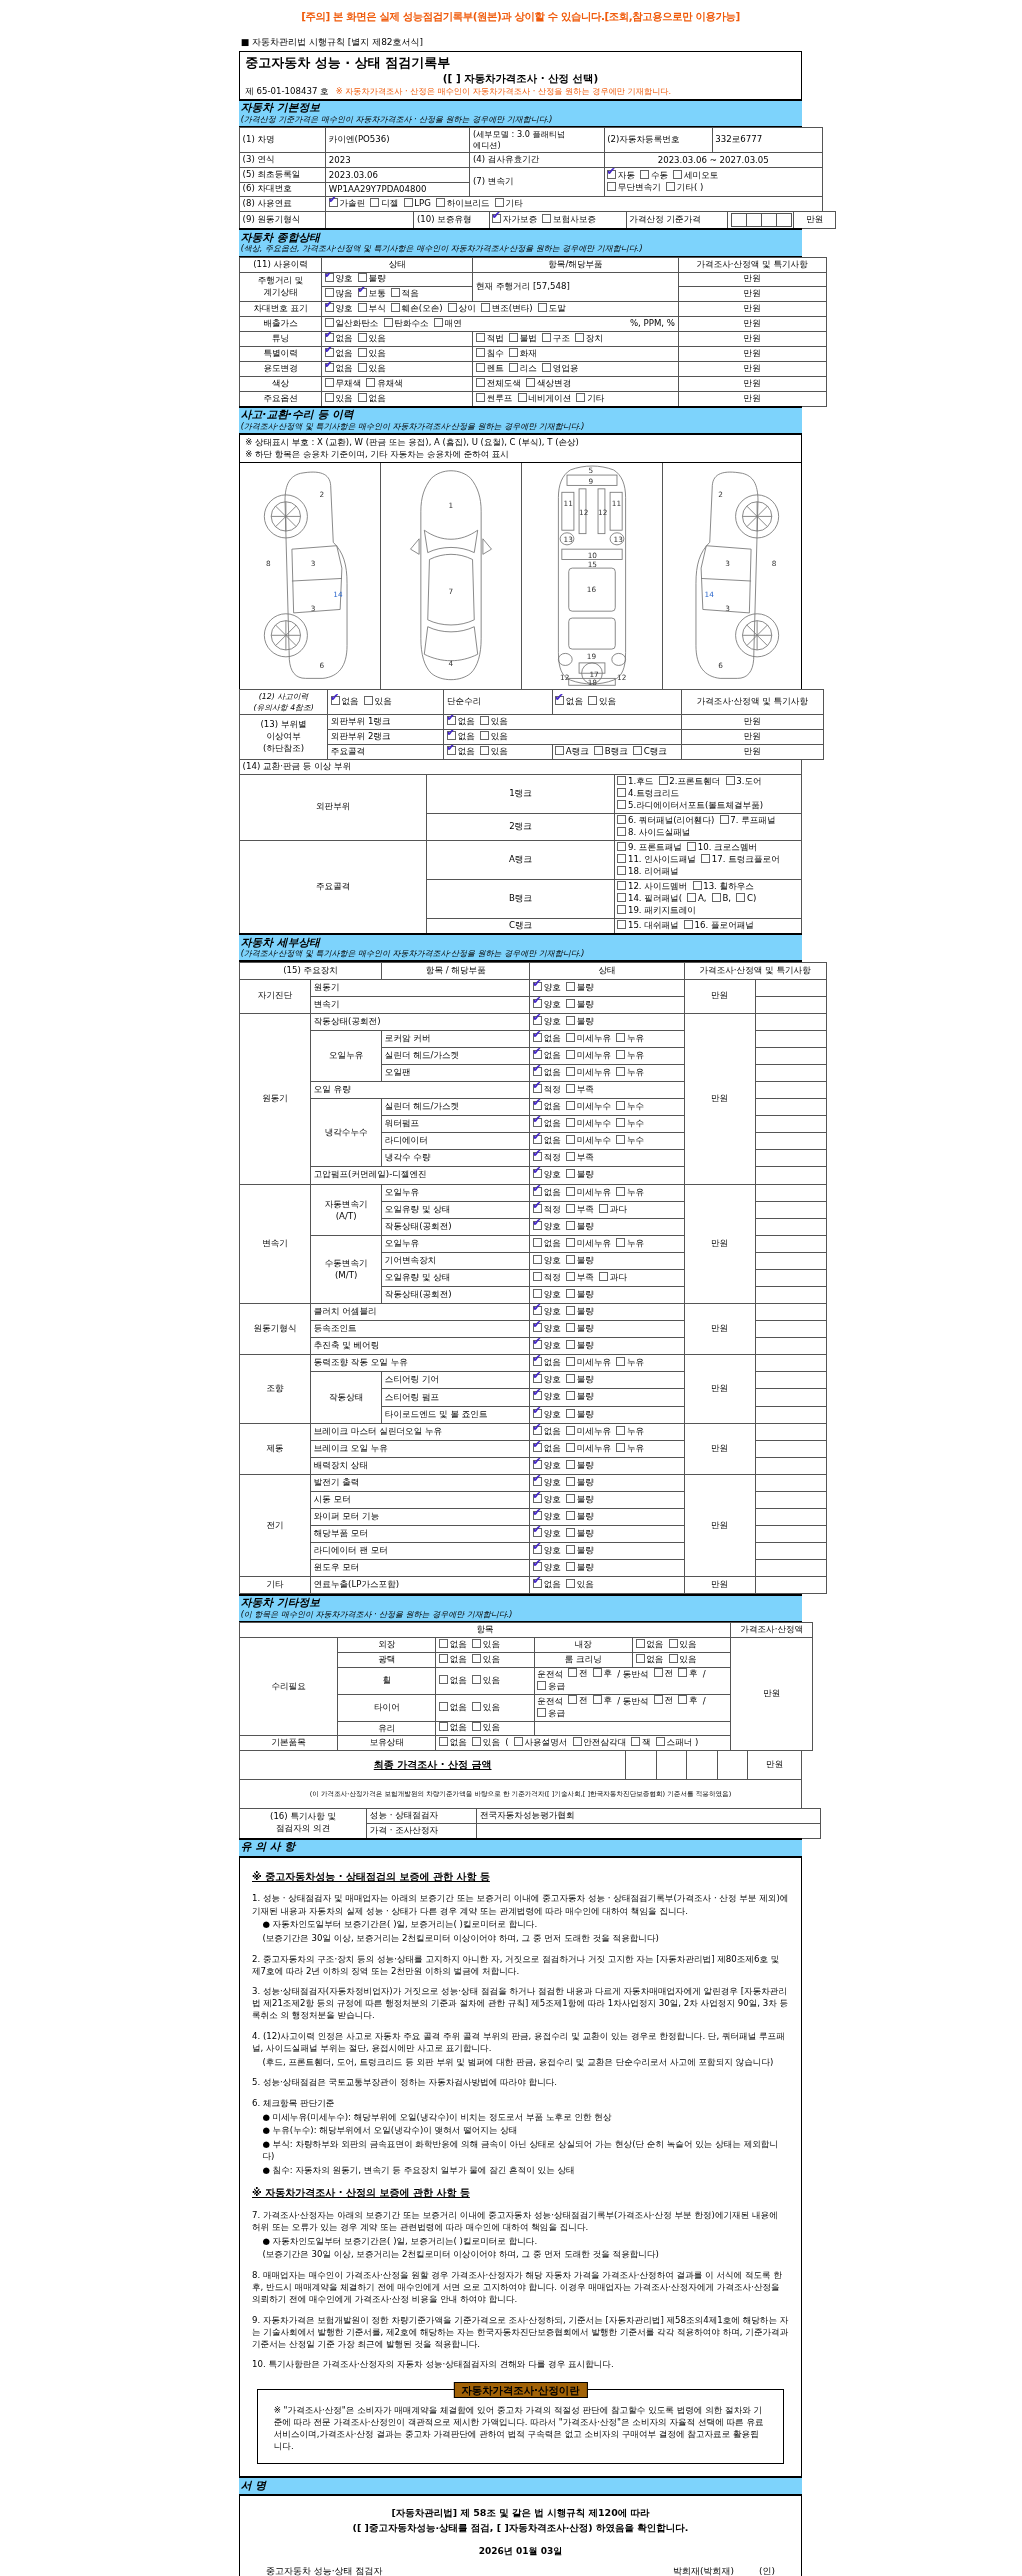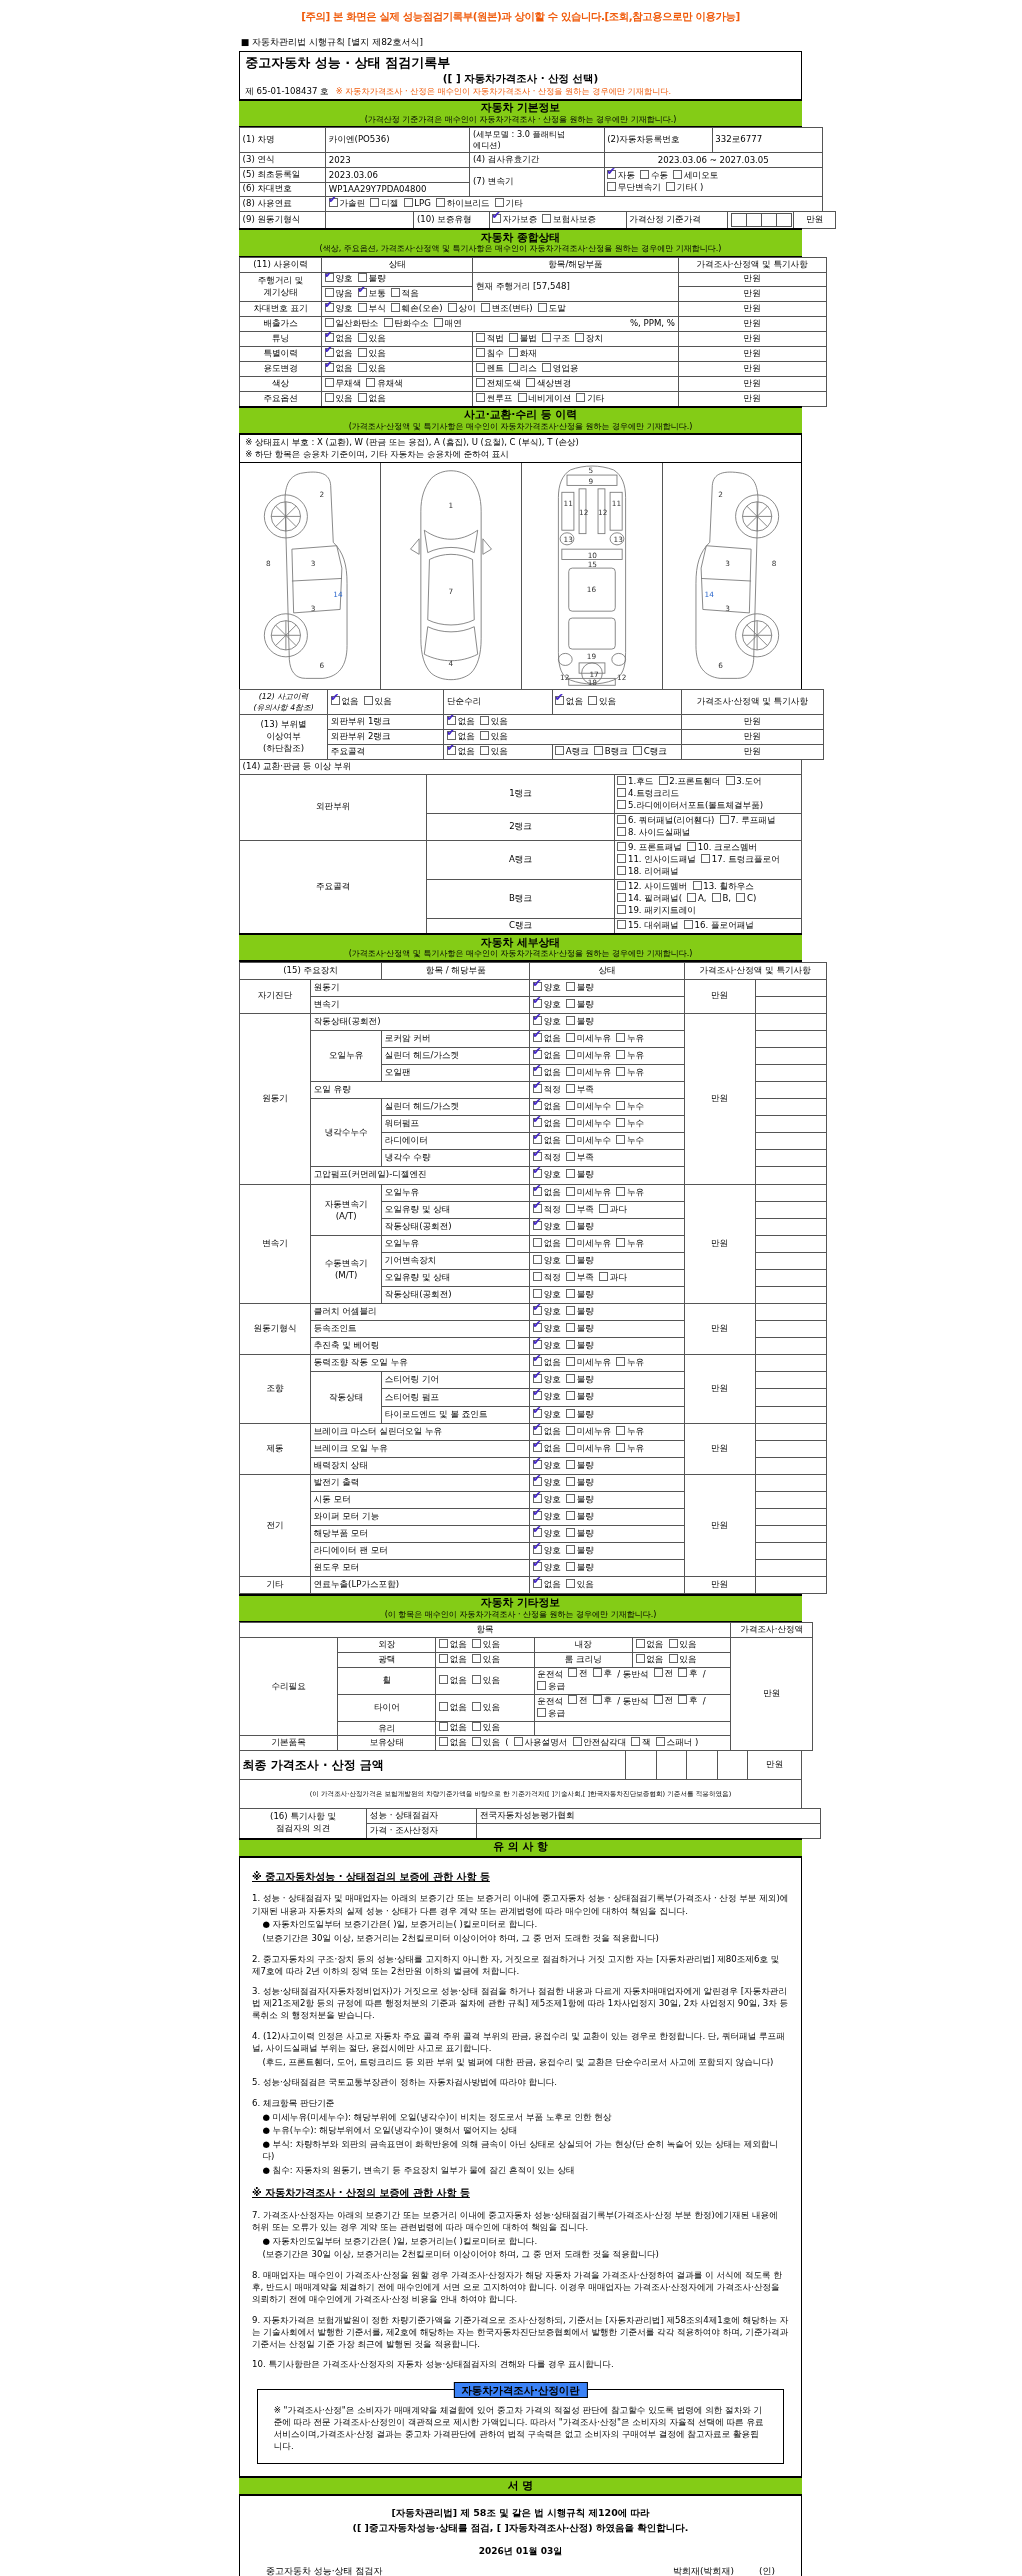--- a/index.html
+++ b/index.html
@@ -6,21 +6,21 @@
   body{width:1023px;height:2576px;position:relative;font-family:"DejaVu Sans","Liberation Sans",sans-serif;color:#000;}
   .doc{position:absolute;left:239px;top:0;width:563px;}
   .warn{color:#f05a0a;font-weight:bold;font-size:10.4px;text-align:center;padding-top:10.4px;letter-spacing:-0.4px;}
   .formref{font-size:9px;margin:12px 0 1.7px 1.7px;}
   .titlebox{border:1.4px solid #000;padding:1.7px 5.2px 0.9px 5.2px;}
   .titlebox .main{font-size:13px;font-weight:bold;letter-spacing:0px;}
   .titlebox .sub{font-size:10.4px;font-weight:bold;text-align:center;}
   .titlebox .row3{font-size:8.6px;display:flex;gap:7px;align-items:baseline;}
   .titlebox .docno{white-space:nowrap;}
   .titlebox .orange{color:#f05a0a;font-size:8.2px;}
-  .sec{border-top:2.2px solid #000;border-bottom:2.2px solid #000;background:#84cc16;text-align:center;padding:1.7px 1.7px;margin-top:-0.9px;}
+  .sec{border-top:2.2px solid #000;border-bottom:2.2px solid #000;background:#7dd3fc;text-align:left;padding:1.7px 1.7px;margin-top:-0.9px;font-style:italic;}
   .sec .t{font-weight:bold;font-size:10.8px;line-height:1.15;}
   .sec .s{font-size:8px;line-height:1.2;}
   table{table-layout:fixed;width:563px;border-collapse:collapse;margin-top:-0.9px;}
   td{border:0.9px solid #555;font-size:8.6px;padding:0.9px 2.6px;vertical-align:middle;overflow:hidden;}
   table{border:1.4px solid #000;}
   .lab{text-align:left;}
   .c{text-align:center;}
   .pre{white-space:pre-line;}
   .u{ text-align:center;}
   .cb{display:inline-block;width:7px;height:7px;border:1.1px solid #666;position:relative;margin-right:1.7px;vertical-align:-0.9px;background:#fff;}
@@ -28,27 +28,27 @@
   .opt{margin-right:5.2px;white-space:nowrap;display:inline-block;}
   .opt .lb{font-size:8.6px;}
   .note2{border:1.4px solid #000;border-top:none;font-size:8.5px;padding:1.7px 5.2px;margin-top:-0.9px;line-height:1.45;}
   .diagwrap{border:1.4px solid #000;margin-top:-0.9px;display:flex;height:226px;}
   .dpanel{flex:1;border-right:0.9px solid #555;position:relative;}
   .dpanel:last-child{border-right:none;}
   .t15 td{height:14.3px;}
   .price{vertical-align:middle;text-align:center;}
   .tinyrow td{font-size:6.6px;text-align:center;border-top:none;}
   .final td{height:26px;}
-  .final .flab{font-weight:bold;font-size:12px;text-align:left;}
+  .final .flab{font-weight:bold;font-size:10px;text-align:center;text-decoration:underline;}
   .notebox{border:1.4px solid #000;margin-top:-0.9px;padding:7px 12px 8.6px 12px;font-size:8.6px;line-height:1.4;}
   .notebox .hd{font-size:10px;font-weight:bold;text-decoration:underline;margin:5.2px 0 8.6px 0;}
   .notebox p{margin:0 0 8.6px 0;}
   .notebox .bl{margin:0 0 1.7px 10.4px;}
   .ibox{border:1.2px solid #000;margin:19px 5.2px 3.5px 5.2px;padding:14px 15.5px 10.4px 15.5px;position:relative;}
-  .ibox .ititle{position:absolute;top:-8.6px;left:50%;transform:translateX(-50%);background:#3b82f6;border:1.2px solid #000;font-weight:bold;font-size:10.4px;padding:0 7px;white-space:nowrap;}
+  .ibox .ititle{position:absolute;top:-8.6px;left:50%;transform:translateX(-50%);background:#a16207;border:1.2px solid #000;font-weight:bold;font-size:10.4px;padding:0 7px;white-space:nowrap;}
   .signbox{border:1.4px solid #000;margin-top:-0.9px;padding:10.4px 8.6px 8.6px 8.6px;font-size:9.5px;}
   .signbox .cline{text-align:center;font-weight:bold;line-height:1.5;}
   .signbox .date{text-align:center;margin:10.4px 0 3.5px 0;font-weight:bold;font-size:9px;}
   .srow{display:flex;align-items:baseline;padding:3.5px 17.3px;}
   .srow .role{width:259px;font-size:9px;}
   .srow .nm{flex:1;text-align:right;font-size:9px;}
   .srow .seal{width:41px;text-align:right;font-size:9px;}
   .boxes{display:inline-flex;vertical-align:middle;}
   .boxes i{display:inline-block;width:14px;height:12px;border:0.9px solid #555;border-left:none;}
   .boxes i:first-child{border-left:0.9px solid #555;}

